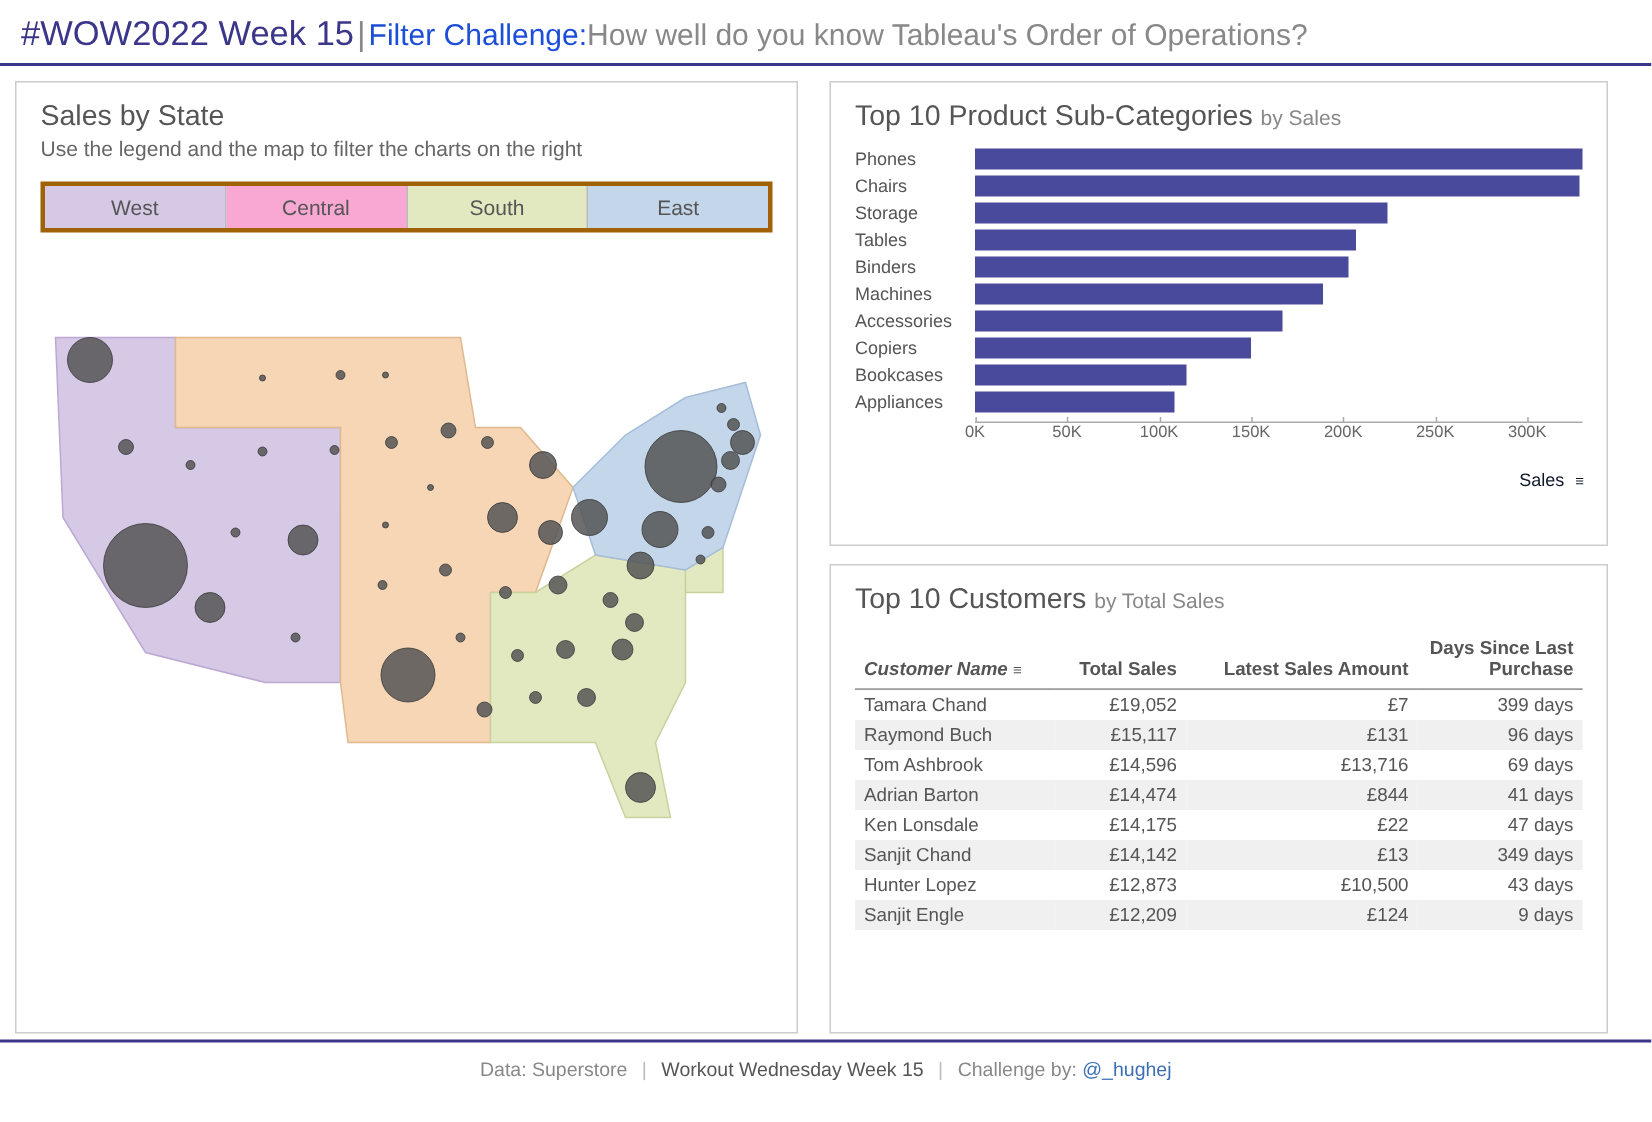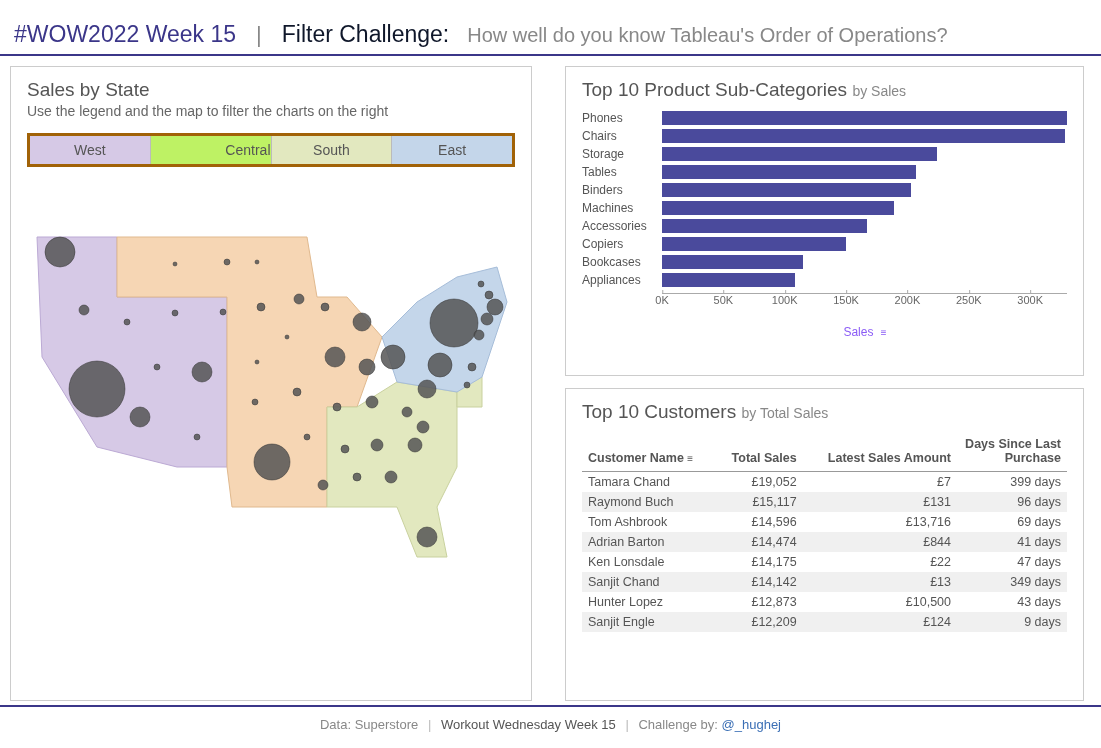--- a/index.html
+++ b/index.html
@@ -5,34 +5,34 @@
   * { box-sizing: border-box; margin: 0; padding: 0; }
   body {
     font-family: "Segoe UI", -apple-system, Helvetica, Arial, sans-serif;
     background: #fff;
     width: 1101px;
     height: 748px;
     overflow: hidden;
     color: #555;
   }
   .header {
-    padding: 21px 14px 6px 14px;
+    padding: 9px 14px 6px 14px;
     border-bottom: 2px solid #3b3689;
     display: flex;
     align-items: baseline;
-    gap: 18px;
+    gap: 0;
   }
   .header .hashtag { color: #3b3689; font-size: 23px; font-weight: 500; }
   .header .pipe { color: #888; font-size: 22px; font-weight: 300; margin: 0 2px; }
-  .header .subtitle-strong { color: #0f172a; font-size: 23px; font-weight: 400; }
+  .header .subtitle-strong { color: #1d4ed8; font-size: 20px; font-weight: 400; }
   .header .subtitle-light { color: #888; font-size: 20px; font-weight: 300; }
 
   .main {
     display: flex;
-    gap: 12px;
+    gap: 0;
     padding: 10px 10px 4px 10px;
   }
   .panel {
     border: 1px solid #ccc;
     background: #fff;
     padding: 12px 16px;
   }
   .left-panel { width: 522px; height: 635px; position: relative; }
   .right-col { width: 540px; display: flex; flex-direction: column; gap: 12px; padding-left: 21px; }
   .right-top { height: 310px; }
@@ -43,43 +43,43 @@
   .panel-subtitle { font-size: 14px; color: #666; margin-bottom: 14px; }
 
   .legend-row { display: flex; margin-bottom: 10px; border: 3px solid #a16207; }
   .legend-cell {
     flex: 1; text-align: center; padding: 6px 0;
     font-size: 14px; color: #555; cursor: pointer;
     border-right: 1px solid #bbb;
   }
   .legend-cell:last-child { border-right: none; }
   .lg-west { background: #d6c9e6; }
-  .lg-central { background: #bef264; text-align: right; }
+  .lg-central { background: #f9a8d4; }
   .lg-south { background: #e2e8bf; }
   .lg-east { background: #c4d6ea; }
 
   .map-wrap { position: relative; width: 490px; height: 360px; margin-top: 40px; }
   .map-wrap svg { width: 100%; height: 100%; }
 
   
   .bar-chart { margin-top: 8px; }
   .bar-row { display: flex; align-items: center; height: 18px; margin-bottom: 0px; }
   .bar-label { width: 80px; font-size: 12px; color: #555; text-align: left; padding-right: 4px; }
   .bar-track { flex: 1; position: relative; height: 14px; }
   .bar-fill { position: absolute; left: 0; top: 0; bottom: 0; background: #4a4a9c; }
   .axis { display:flex; margin-left:80px; margin-top:4px; border-top:1px solid #aaa; position:relative; height:30px;text-decoration:underline;}
   .axis .tick { position:absolute; top:0; font-size:11px; color:#666; transform:translateX(-50%); text-align:center;}
   .axis .tick::before { content:""; position:absolute; left:50%; top:-4px; width:1px; height:4px; background:#aaa;}
-  .axis-label-row { text-align:center; font-size:12px; color:#8b5cf6; margin-top:2px; margin-left:80px;}
+  .axis-label-row { text-align:right; font-size:12px; color:#0f172a; margin-top:2px; margin-left:80px;}
   .sort-icon { display:inline-block; margin-left:4px; }
 
   
   .cust-table { width:100%; border-collapse: collapse; margin-top:8px; font-size:12.5px; }
   .cust-table th { text-align:right; font-weight:600; color:#555; padding:6px 6px; border-bottom:1px solid #999; vertical-align:bottom; }
-  .cust-table th:first-child { text-align:left; }
+  .cust-table th:first-child { text-align:left;font-style:italic; }
   .cust-table td { padding:3px 6px; text-align:right; color:#555; }
   .cust-table td:first-child { text-align:left; }
   .cust-table tbody tr:nth-child(even) { background:#f0f0f0; }
 
   .footer {
     border-top: 2px solid #3b3689;
     text-align:center;
     padding: 10px 0;
     font-size: 13px;
     color:#888;

